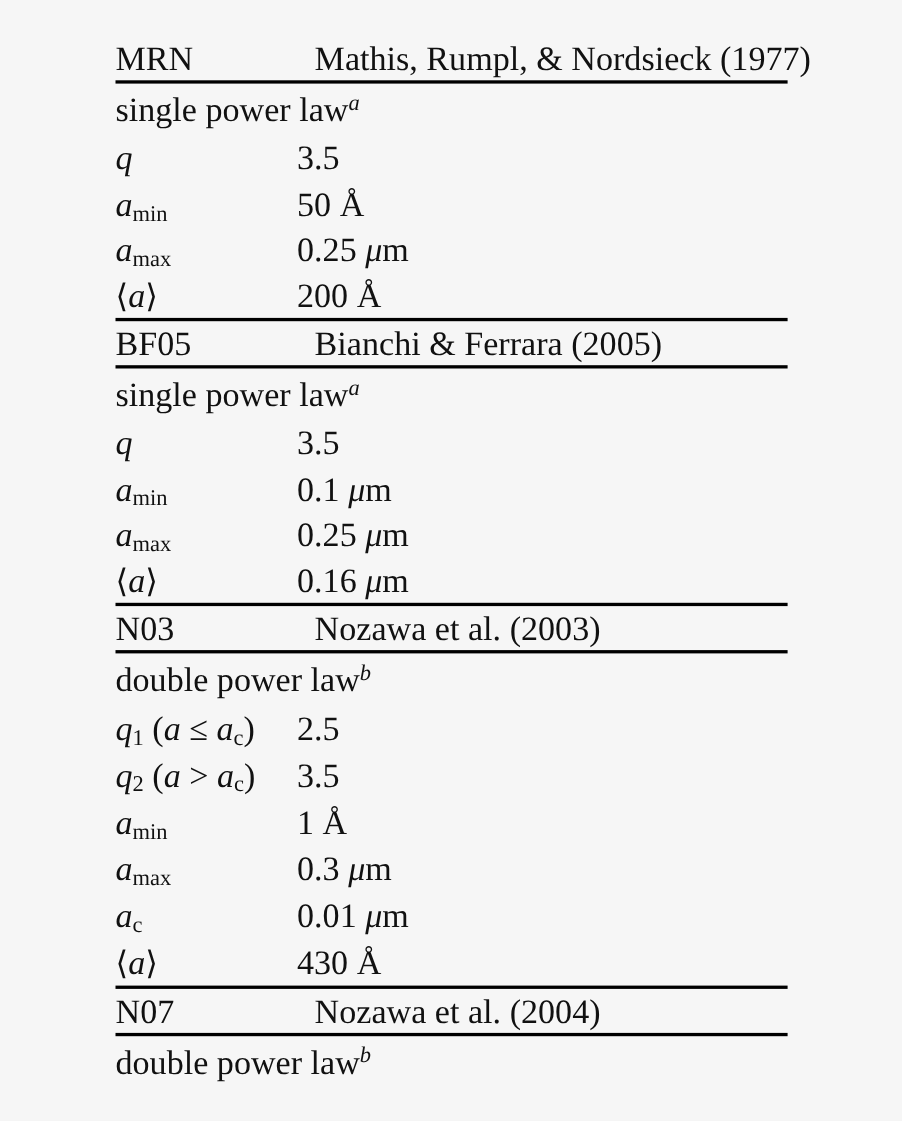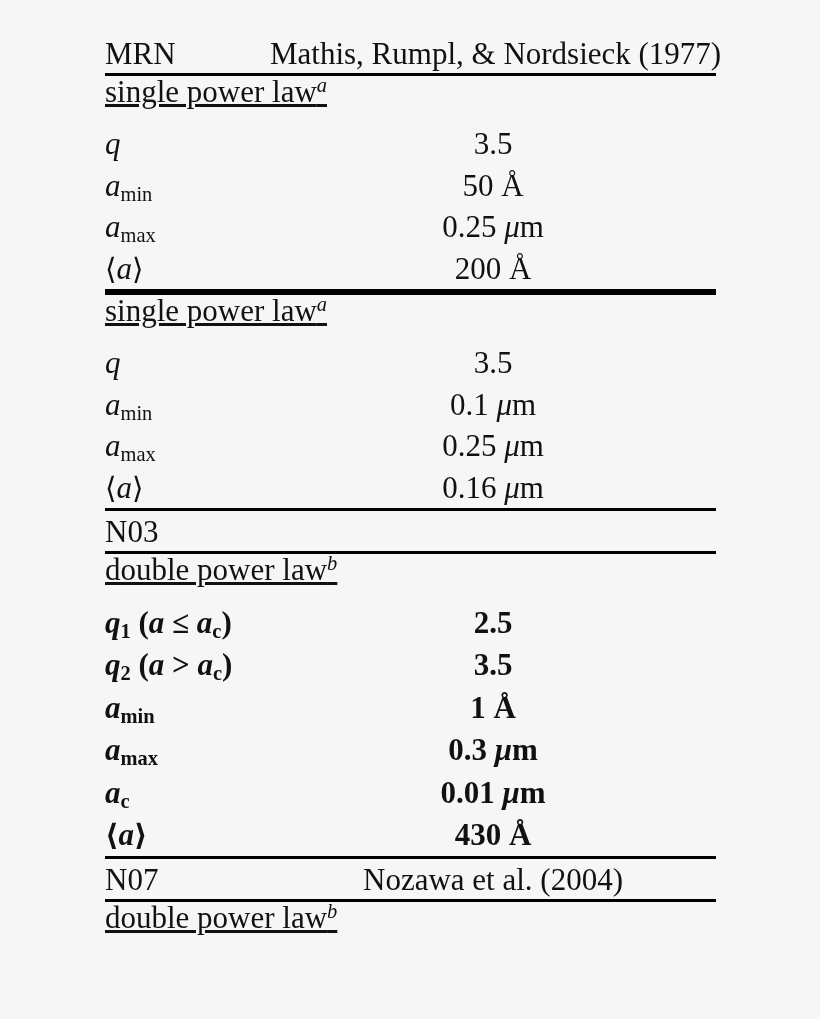--- a/index.html
+++ b/index.html
@@ -21,42 +21,42 @@
     line-height: 1;
   }
   .rule {
     height: 3px;
     background: #000000;
   }
   .hdr-row {
     height: 40px;
     display: flex;
     align-items: center;
+    gap: 16px;
   }
   .law-row {
     height: 47px;
     display: flex;
-    align-items: flex-start;
-    text-decoration: underline;
+    align-items: center;
   }
   .param-row {
     height: 41.5px;
     display: flex;
     align-items: center;
   }
-  .sec-N03 .param-row { height: 42.5px; font-weight: bold; }
+  .sec-N03 .param-row { height: 42.5px; }
   .col1 {
     width: 165px;
     flex: none;
     white-space: nowrap;
     text-align: left;
   }
   .col2 {
     flex: 1;
-    text-align: center;
+    text-align: left;
     white-space: nowrap;
   }
   i { font-style: italic; }
   sub {
     font-size: 66%;
     line-height: 0;
     vertical-align: -0.22em;
   }
   sup {
     font-size: 66%;
@@ -101,20 +101,24 @@
 
   <div class="param-row">
     <div class="col1 p-label"><span class="ang">⟨</span><i>a</i><span class="ang">⟩</span></div>
     <div class="col2 p-value"><span>200 Å</span></div>
   </div>
 </div>
   </section>
 
   <section class="tbl-section sec-BF05">
     <div class="rule rule-above"></div>
+    <div class="hdr-row">
+      <div class="col1 sec-id">BF05</div>
+      <div class="col2 sec-cite">Bianchi &amp; Ferrara (2005)</div>
+    </div>
     <div class="rule rule-below"></div>
     <div class="law-row">
       <span class="law-text"><span>single power law</span><sup>a</sup></span>
     </div>
     <div class="params">
   <div class="param-row">
     <div class="col1 p-label"><i>q</i></div>
     <div class="col2 p-value"><span>3.5</span></div>
   </div>
 
@@ -132,20 +136,21 @@
     <div class="col1 p-label"><span class="ang">⟨</span><i>a</i><span class="ang">⟩</span></div>
     <div class="col2 p-value"><span>0.16 </span><i>μ</i><span>m</span></div>
   </div>
 </div>
   </section>
 
   <section class="tbl-section sec-N03">
     <div class="rule rule-above"></div>
     <div class="hdr-row">
       <div class="col1 sec-id">N03</div>
+      <div class="col2 sec-cite">Nozawa et al. (2003)</div>
     </div>
     <div class="rule rule-below"></div>
     <div class="law-row">
       <span class="law-text"><span>double power law</span><sup>b</sup></span>
     </div>
     <div class="params">
   <div class="param-row">
     <div class="col1 p-label"><i>q</i><sub>1</sub><span> (</span><i>a</i><span> ≤ </span><i>a</i><sub>c</sub><span>)</span></div>
     <div class="col2 p-value"><span>2.5</span></div>
   </div>

